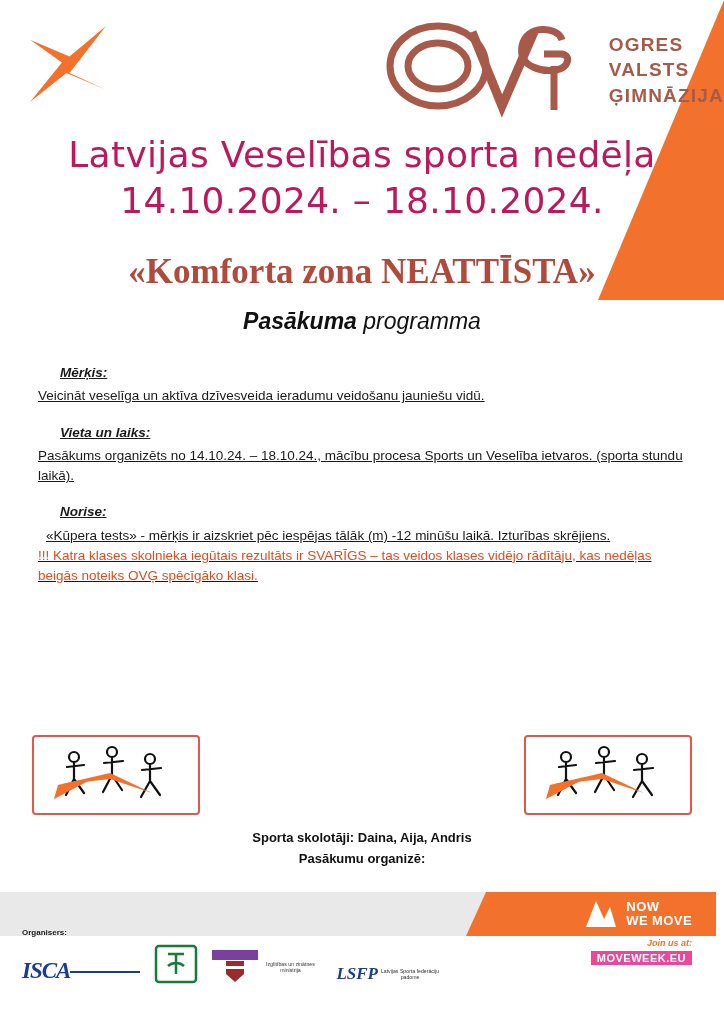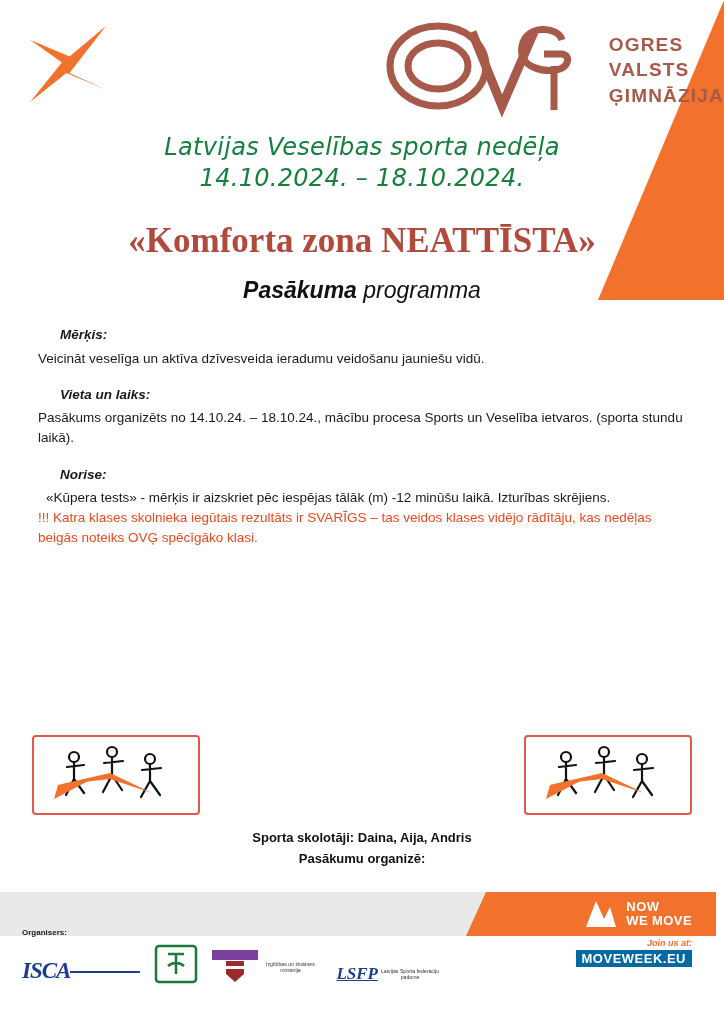--- a/index.html
+++ b/index.html
@@ -52,23 +52,22 @@
   }
 
   
   .title-block {
     position: relative; z-index: 3;
     text-align: center;
     margin-top: 6px;
   }
   .title-line {
     font-family: "DejaVu Sans", sans-serif;
-    font-size: 24px;
-    font-style: italic;
-    color: #15803d;
+    font-size: 36px;
+    color: #be185d;
     line-height: 1.28;
     letter-spacing: 0.3px;
   }
   .headline {
     position: relative; z-index: 3;
     text-align: center;
     margin-top: 28px;
     font-family: "Liberation Serif", serif;
     font-weight: bold;
     font-size: 35px;
@@ -80,24 +79,25 @@
     margin-top: 16px;
     font-size: 23px;
     color: #111;
   }
   .subheadline b { font-weight: bold; font-style: italic; }
   .subheadline i { font-style: italic; font-weight: normal; }
 
   
   .content {
     position: relative; z-index: 3;
-    margin: 21px 38px 0 38px;
+    margin: 28px 38px 0 38px;
     font-size: 13.5px;
     color: #1a1a1a;
     line-height: 1.5;
+    text-decoration: underline;
   }
   .sec { margin-bottom: 16px; }
   .sec-head {
     font-weight: bold;
     font-style: italic;
     font-size: 13.5px;
     margin-left: 22px;
     margin-bottom: 3px;
   }
   .sec-body { font-size: 13.5px; }
@@ -163,21 +163,21 @@
   }
   .nwm-url {
     position: absolute; right: 24px; top: 46px;
     text-align: right;
   }
   .nwm-join {
     color: #f2712c; font-style: italic; font-size: 9px; font-weight: bold;
   }
   .nwm-domain {
     margin-top: 2px;
-    background: #0369a1; color: #fff; font-weight: bold; font-size: 13px;
+    background: #ec4899; color: #fff; font-weight: bold; font-size: 11px;
     padding: 1px 6px; display: inline-block; letter-spacing: 0.5px;
   }
   .orgs {
     position: absolute; left: 22px; top: 52px;
     display: flex; align-items: flex-end; gap: 14px;
   }
   .orgs-label {
     position: absolute; left: 22px; top: 36px;
     font-size: 8px; font-weight: bold; color: #222;
   }
@@ -187,21 +187,21 @@
   }
   .org { display: flex; flex-direction: row; align-items: center; }
   .isca {
     font-family: "Liberation Serif", serif;
     font-weight: bold; font-style: italic; font-size: 23px;
     color: #1b3d8f; letter-spacing: -1px;
   }
   .isca-rule { width: 70px; height: 2px; background: #1b3d8f; margin-top: 1px; }
   .lsfp {
     font-family: "Liberation Serif", serif;
-    font-weight: bold; font-style: italic; font-size: 17px; color: #1b3d8f; text-decoration: underline;
+    font-weight: bold; font-style: italic; font-size: 17px; color: #1b3d8f;
   }
 </style>
 </head>
 <body>
 
 <div class="corner-tr"></div>
 <div class="corner-tr-inner"></div>
 <div class="arrow-tl"></div>
 
 <div class="header">

